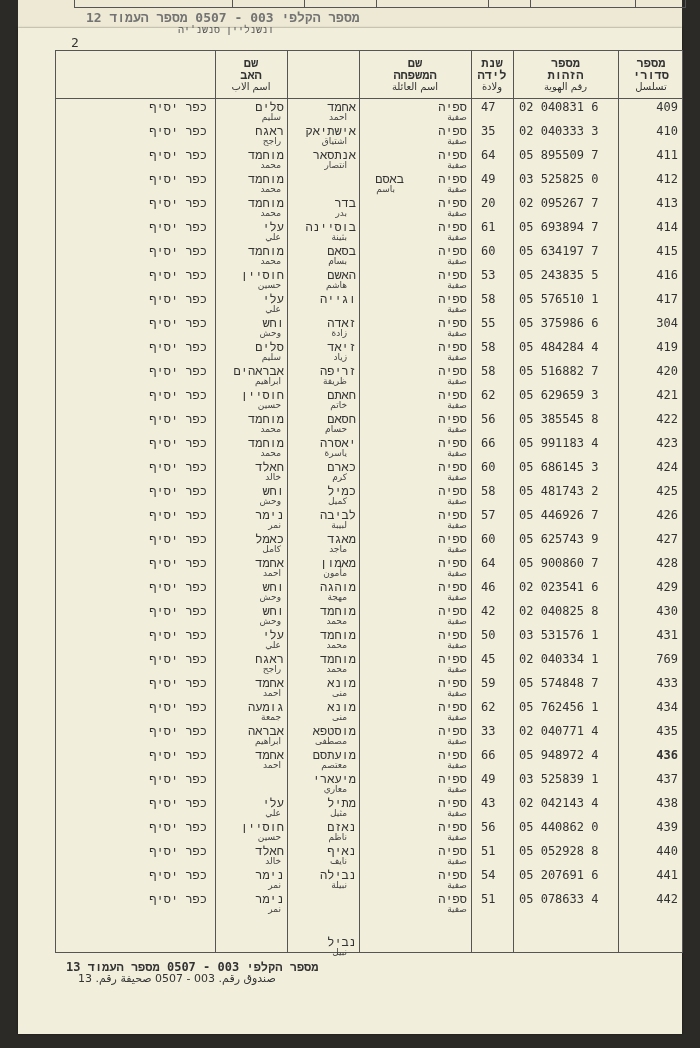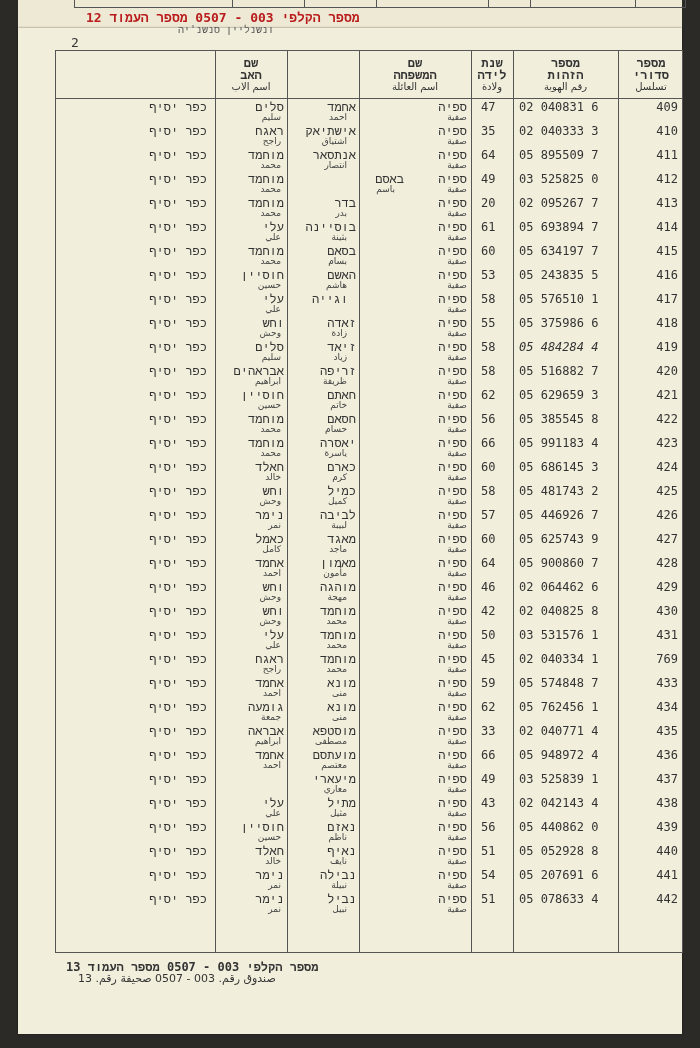--- a/index.html
+++ b/index.html
@@ -13,21 +13,21 @@
     position:absolute; left:18px; top:0; width:664px; height:34px;
     background:#ede9d4; border-bottom:1px solid #b9b49e;
   }
   .prev-page .prev-table-bottom {
     position:absolute; left:56px; top:0; width:610px; height:7px;
     border:1px solid #555; border-top:none;
   }
   .prev-page .vline { position:absolute; top:0; height:7px; border-left:1px solid #555; }
   .prev-footer {
     position:absolute; left:68px; top:10px; font-size:13px; font-weight:bold;
-    direction:rtl; white-space:nowrap; color:#b91c1c;
+    direction:rtl; white-space:nowrap; color:#737373;
   }
   .page {
     position:absolute; left:18px; top:28px; width:664px; height:1006px;
     background:#f1eedb;
     box-shadow:0 0 2px rgba(0,0,0,0.5);
   }
   .stamp-line {
     position:absolute; left:160px; top:-4px; font-size:10px; color:#555;
     direction:rtl; white-space:nowrap;
   }
@@ -338,35 +338,35 @@
         <div class="cell" style="left: 457px; width: 105px;">
           <span class="he num" style="left: 6px;">05 576510 1</span>
         </div>
         <div class="cell" style="left: 415px; width: 42px;">
           <span class="he num" style="left: 10px;">58</span>
         </div>
         <div class="cell" style="left: 303px; width: 112px;">
           <span class="he" style="right: 4px;">ספיה</span>
           <span class="ar" style="right: 4px;">صفية</span>
         </div>
-        <div class="cell" style="left: 223px; width: 72px; text-decoration: underline;">
+        <div class="cell" style="left: 231px; width: 72px; text-decoration: underline;">
           <span class="he" style="right: 3px;">וגייה</span>
           <span class="ar" style="right: 12px;"></span>
         </div>
         <div class="cell" style="left: 159px; width: 72px;">
           <span class="he" style="right: 3px;">עלי</span>
           <span class="ar" style="right: 6px;">علي</span>
         </div>
         <div class="cell" style="left: 0px; width: 159px;">
           <span class="he" style="right: 8px; direction: rtl;">כפר יסיף</span>
         </div>
       </div>
       <div class="row" style="top: 264px;">
         <div class="cell" style="left: 562px; width: 66px;">
-          <span class="he num" style="right: 6px;">418</span>
+          <span class="he num" style="right: 6px;">304</span>
         </div>
         <div class="cell" style="left: 457px; width: 105px;">
           <span class="he num" style="left: 6px;">05 375986 6</span>
         </div>
         <div class="cell" style="left: 415px; width: 42px;">
           <span class="he num" style="left: 10px;">55</span>
         </div>
         <div class="cell" style="left: 303px; width: 112px;">
           <span class="he" style="right: 4px;">ספיה</span>
           <span class="ar" style="right: 4px;">صفية</span>
@@ -381,21 +381,21 @@
         </div>
         <div class="cell" style="left: 0px; width: 159px;">
           <span class="he" style="right: 8px; direction: rtl;">כפר יסיף</span>
         </div>
       </div>
       <div class="row" style="top: 288px;">
         <div class="cell" style="left: 562px; width: 66px;">
           <span class="he num" style="right: 6px;">419</span>
         </div>
         <div class="cell" style="left: 457px; width: 105px;">
-          <span class="he num" style="left: 6px; font-style: italic;">05 484284 4</span>
+          <span class="he num" style="left: 6px;">05 484284 4</span>
         </div>
         <div class="cell" style="left: 415px; width: 42px;">
           <span class="he num" style="left: 10px;">58</span>
         </div>
         <div class="cell" style="left: 303px; width: 112px;">
           <span class="he" style="right: 4px;">ספיה</span>
           <span class="ar" style="right: 4px;">صفية</span>
         </div>
         <div class="cell" style="left: 231px; width: 72px;">
           <span class="he" style="right: 3px; margin-left: 21px;">זיאד</span>
@@ -641,21 +641,21 @@
         </div>
         <div class="cell" style="left: 0px; width: 159px;">
           <span class="he" style="right: 8px; direction: rtl;">כפר יסיף</span>
         </div>
       </div>
       <div class="row" style="top: 528px;">
         <div class="cell" style="left: 562px; width: 66px;">
           <span class="he num" style="right: 6px;">429</span>
         </div>
         <div class="cell" style="left: 457px; width: 105px;">
-          <span class="he num" style="left: 6px;">02 064462 6</span>
+          <span class="he num" style="left: 6px;">02 023541 6</span>
         </div>
         <div class="cell" style="left: 415px; width: 42px;">
           <span class="he num" style="left: 10px;">46</span>
         </div>
         <div class="cell" style="left: 303px; width: 112px;">
           <span class="he" style="right: 4px;">ספיה</span>
           <span class="ar" style="right: 4px;">صفية</span>
         </div>
         <div class="cell" style="left: 231px; width: 72px;">
           <span class="he" style="right: 3px;">מוהגה</span>
@@ -819,21 +819,21 @@
         </div>
         <div class="cell" style="left: 159px; width: 72px;">
           <span class="he" style="right: 3px;">אבראה</span>
           <span class="ar" style="right: 6px;">ابراهيم</span>
         </div>
         <div class="cell" style="left: 0px; width: 159px;">
           <span class="he" style="right: 8px; direction: rtl;">כפר יסיף</span>
         </div>
       </div>
       <div class="row" style="top: 696px;">
-        <div class="cell" style="left: 562px; width: 66px;">
+        <div class="cell" style="left: 562px; width: 66px; font-weight: bold;">
           <span class="he num" style="right: 6px;">436</span>
         </div>
         <div class="cell" style="left: 457px; width: 105px;">
           <span class="he num" style="left: 6px;">05 948972 4</span>
         </div>
         <div class="cell" style="left: 415px; width: 42px;">
           <span class="he num" style="left: 10px;">66</span>
         </div>
         <div class="cell" style="left: 303px; width: 112px;">
           <span class="he" style="right: 4px;">ספיה</span>
@@ -988,21 +988,21 @@
         <div class="cell" style="left: 457px; width: 105px;">
           <span class="he num" style="left: 6px;">05 078633 4</span>
         </div>
         <div class="cell" style="left: 415px; width: 42px;">
           <span class="he num" style="left: 10px;">51</span>
         </div>
         <div class="cell" style="left: 303px; width: 112px;">
           <span class="he" style="right: 4px;">ספיה</span>
           <span class="ar" style="right: 4px;">صفية</span>
         </div>
-        <div class="cell" style="left: 231px; width: 72px;">
+        <div class="cell" style="left: 231px; width: 72px; margin-top: 43px;">
           <span class="he" style="right: 3px;">נביל</span>
           <span class="ar" style="right: 12px;">نبيل</span>
         </div>
         <div class="cell" style="left: 159px; width: 72px;">
           <span class="he" style="right: 3px;">נימר</span>
           <span class="ar" style="right: 6px;">نمر</span>
         </div>
         <div class="cell" style="left: 0px; width: 159px;">
           <span class="he" style="right: 8px; direction: rtl;">כפר יסיף</span>
         </div>

